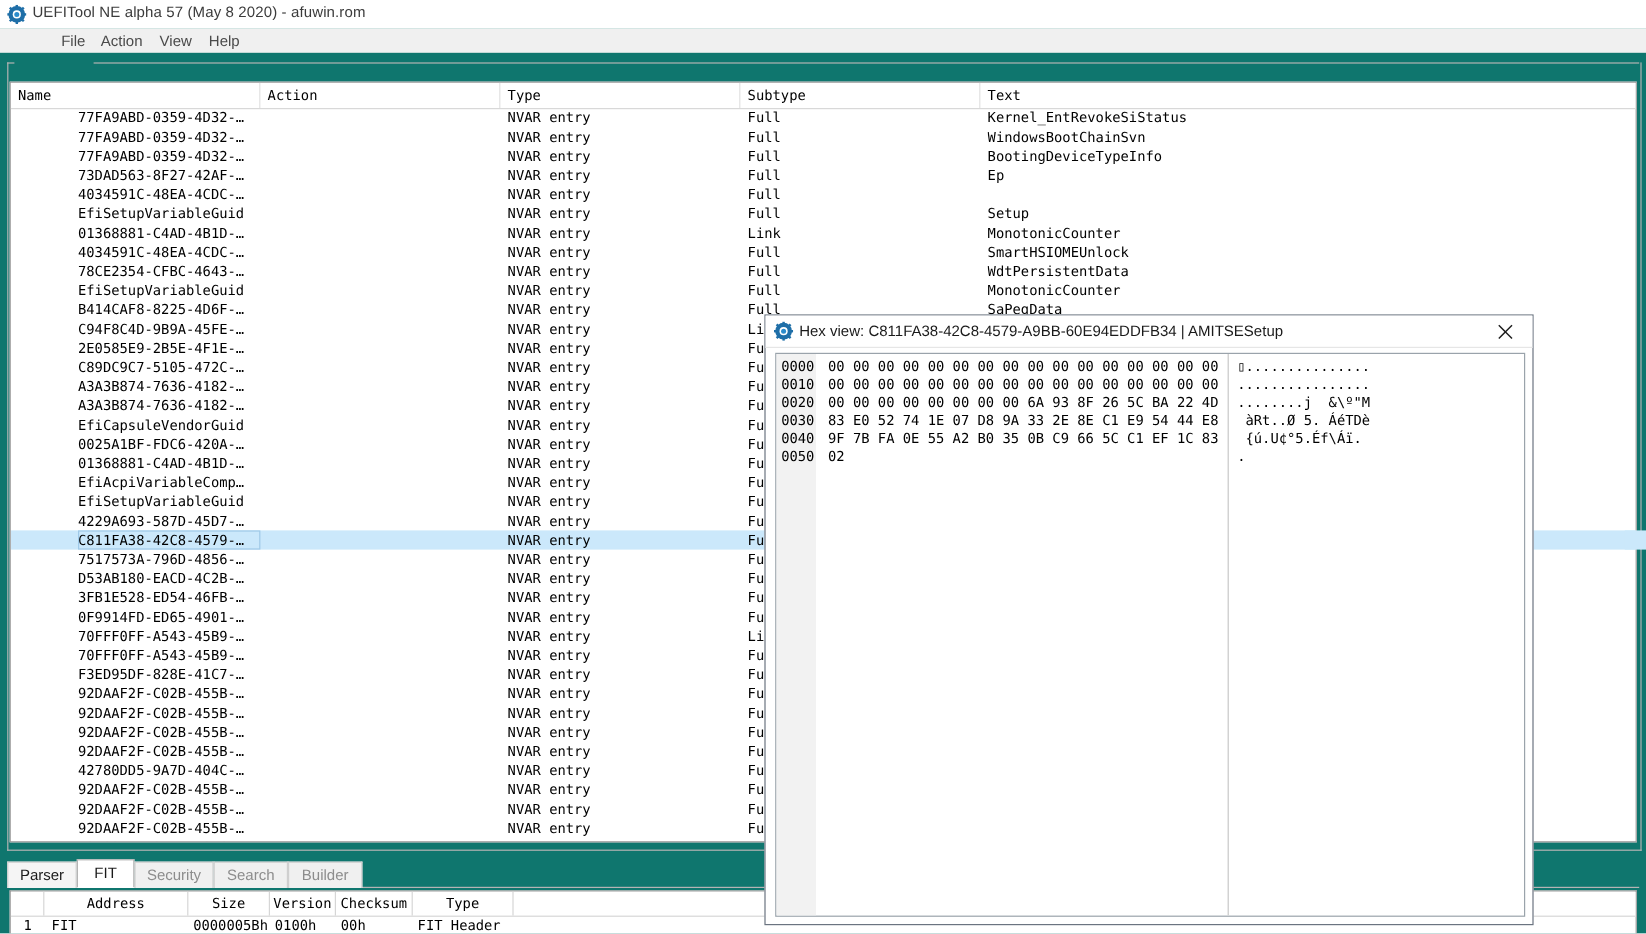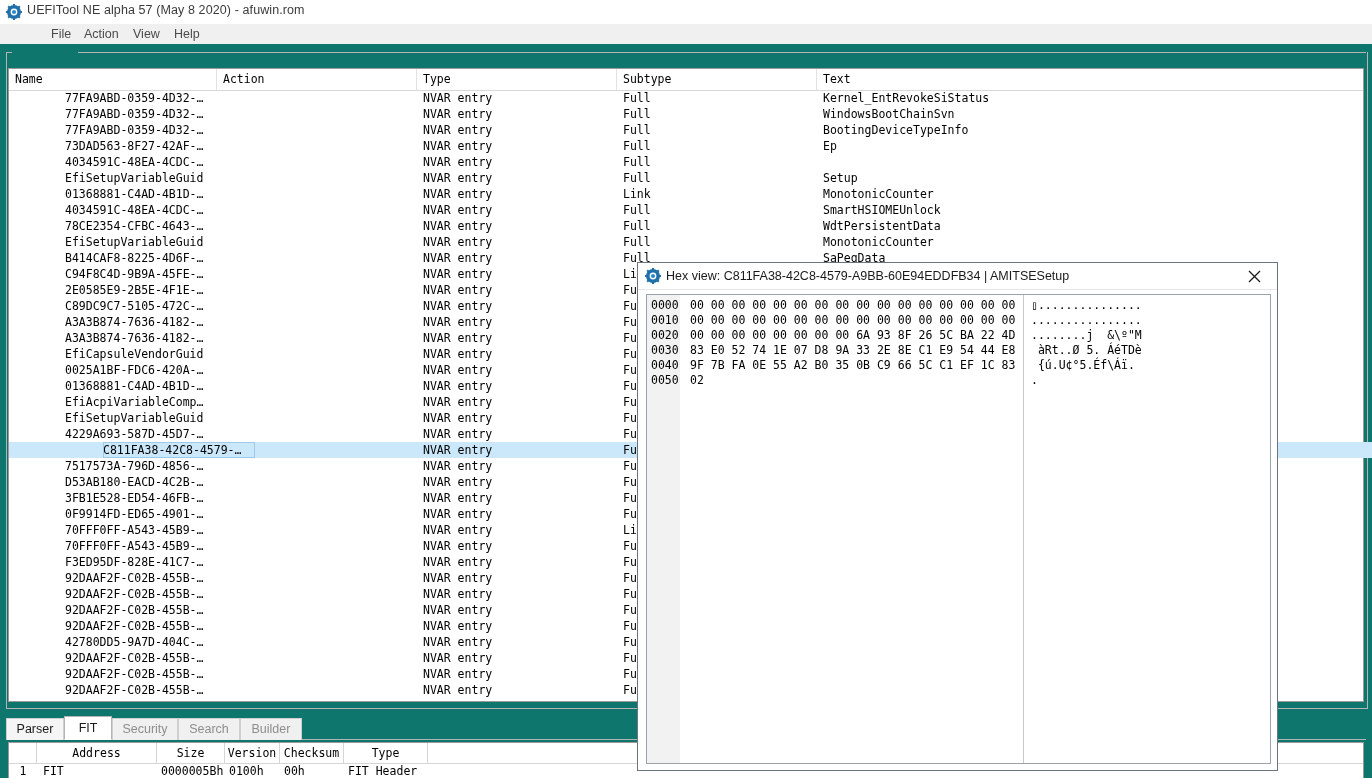--- a/index.html
+++ b/index.html
@@ -35,21 +35,21 @@
   .tree{position:absolute;left:8px;top:68px;width:1356px;height:634px;background:#ffffff;
     border:1px solid #9a9a9a;box-sizing:border-box;overflow:hidden;}
   .tree-header{position:absolute;left:0;top:0;width:1354px;height:21px;background:#ffffff;
     border-bottom:1px solid #d8d8d8;}
   .th{position:absolute;top:0;height:21px;line-height:21px;
     font-family:"DejaVu Sans Mono","Liberation Mono",monospace;font-size:11.5px;color:#000;
     padding-left:6px;box-sizing:border-box;border-right:1px solid #e2e2e2;}
   .tree-body{position:absolute;left:0;top:21px;width:1354px;height:611px;overflow:hidden;}
   .trow{position:absolute;left:0;width:1354px;height:16px;}
   .trow.sel{background:#cbe8fb;}
-  .trow.sel .c-name{outline:1px solid #9fc9e8;outline-offset:-1px;margin-left:38px;}
+  .trow.sel .c-name{outline:1px solid #9fc9e8;outline-offset:-1px;}
   .tcell{position:absolute;top:0;height:16px;line-height:16px;
     font-family:"DejaVu Sans Mono","Liberation Mono",monospace;font-size:11.5px;color:#000;
     white-space:nowrap;overflow:hidden;}
   .c-name{left:56px;width:152px;}
   .c-action{left:214px;width:194px;}
   .c-type{left:414px;width:194px;}
   .c-subtype{left:614px;width:194px;}
   .c-text{left:814px;width:400px;}
 
   

